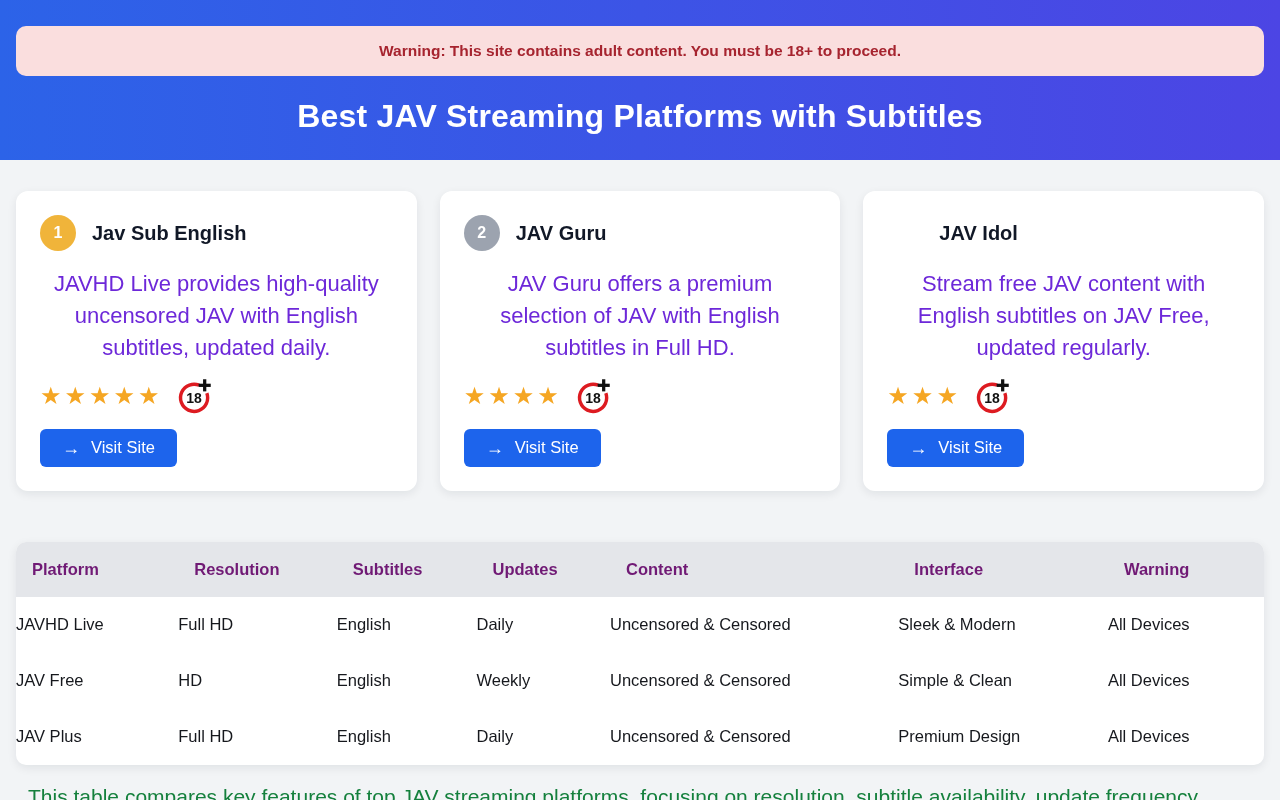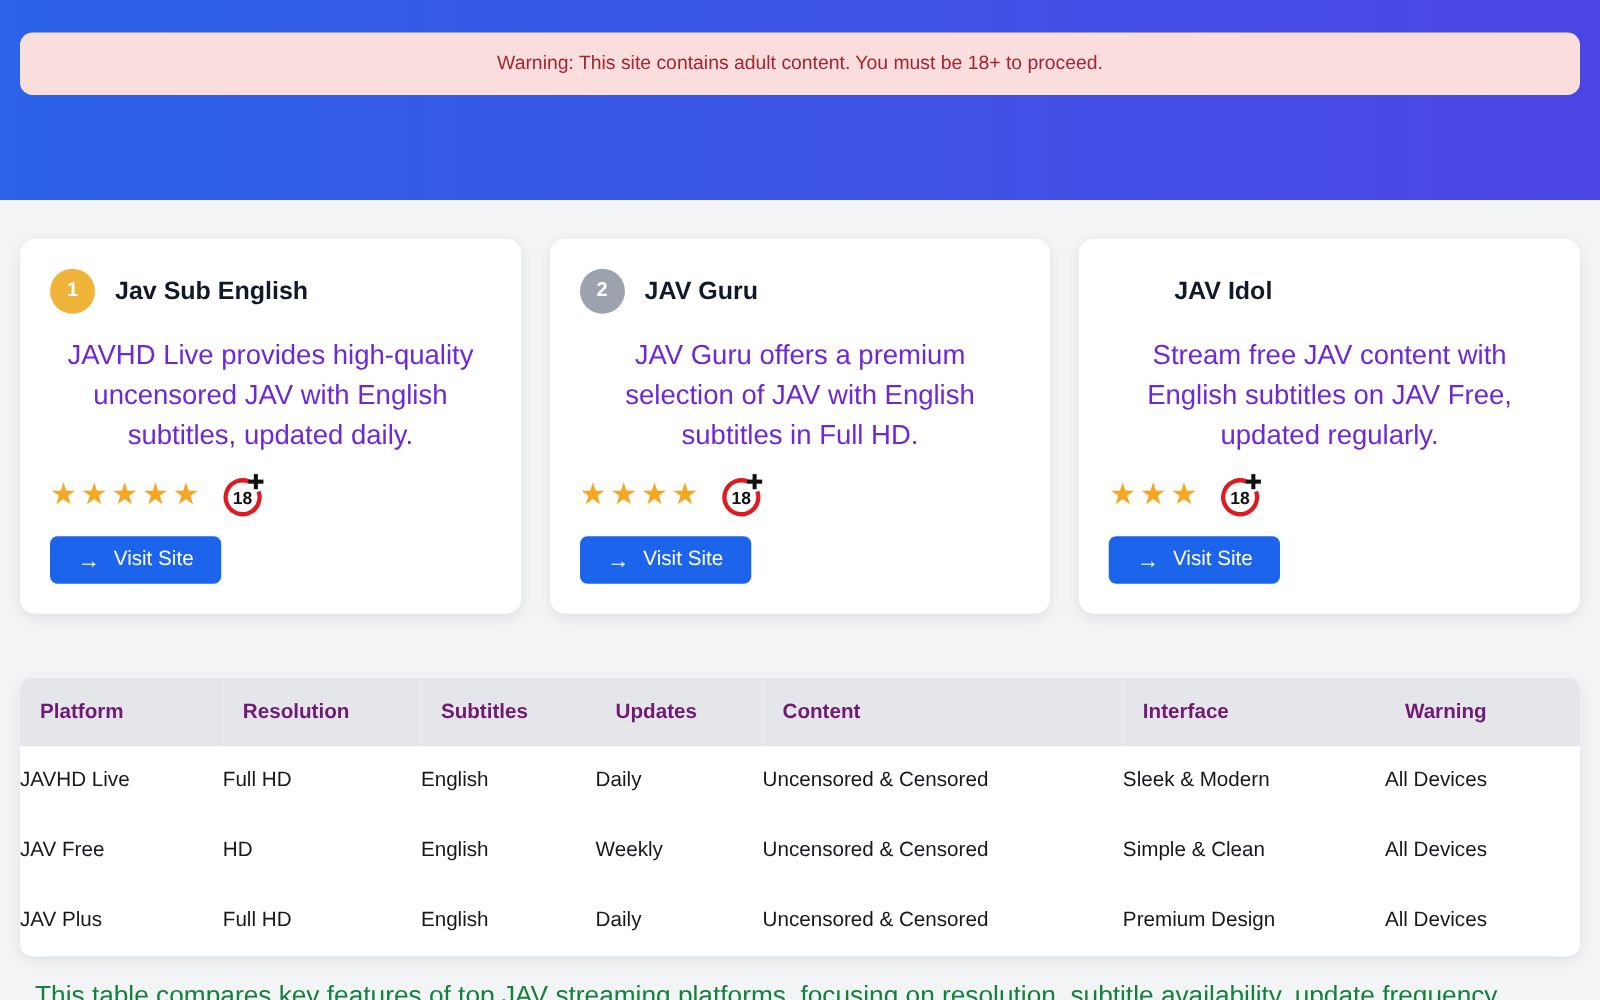--- a/index.html
+++ b/index.html
@@ -15,21 +15,21 @@
   .hero {
     height:160px;
     background:linear-gradient(90deg,#2c63e8 0%,#4c45e4 100%);
     padding:26px 16px 0;
   }
   .banner {
     height:50px;
     background:#fadede;
     border-radius:10px;
     display:flex; align-items:center; justify-content:center;
-    font-weight:normal; font-size:15.5px; color:#a6242f;
+    font-weight:bold; font-size:15.5px; color:#a6242f;
   }
   .hero h1 {
     margin:22px 0 0;
     text-align:center;
     color:#ffffff;
     font-size:32px;
     font-weight:bold;
     letter-spacing:0.2px;
   }
   
@@ -87,20 +87,21 @@
     max-width:1248px;
   }
 </style>
 </head>
 <body>
 
 <header class="hero">
   <div class="banner">
     <span>Warning: This site contains adult content. You must be 18+ to proceed.</span>
   </div>
+  <h1>Best JAV Streaming Platforms with Subtitles</h1>
 </header>
 
 <main>
   <section class="cards" id="cards">
     <article class="card">
       <div class="card-head">
         <span class="badge" style="background: rgb(240, 180, 58);">1</span>
         <h2 class="card-title">Jav Sub English</h2>
       </div>
       <p class="card-desc">JAVHD Live provides high-quality uncensored JAV with English subtitles, updated daily.</p>

